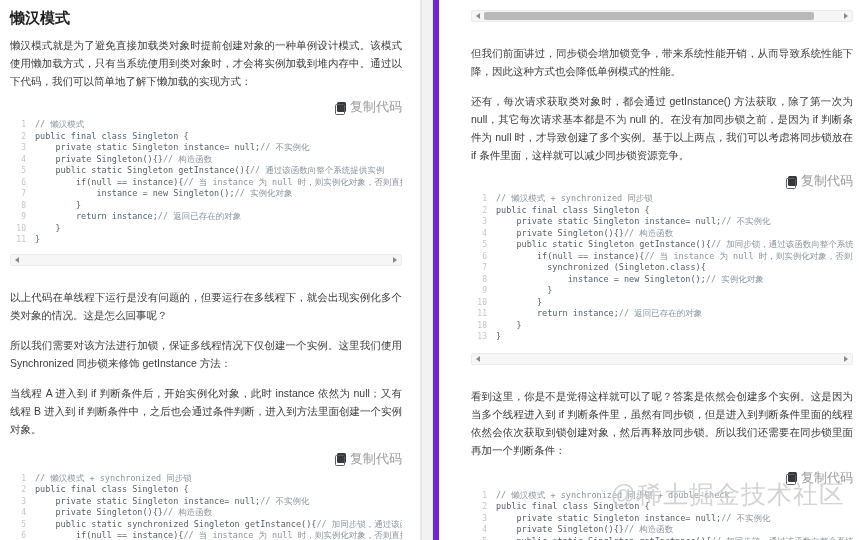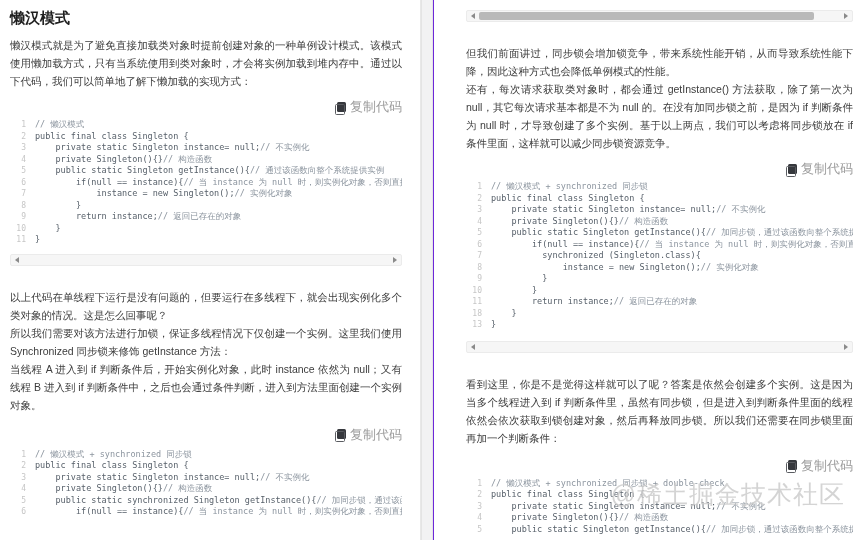--- a/index.html
+++ b/index.html
@@ -3,27 +3,27 @@
 <meta charset="utf-8">
 <style>
   * { box-sizing: border-box; margin: 0; padding: 0; }
   html, body { width: 859px; height: 540px; overflow: hidden; background: #ffffff; }
   body { font-family: "Liberation Sans", "DejaVu Sans", sans-serif; }
 
   .stage { display: flex; width: 859px; height: 540px; }
   .page { background: #fff; height: 540px; overflow: hidden; position: relative; }
   .page.left  { width: 421px; padding: 6px 18px 14px 10px; border-right: 1px solid #e8e8e8; }
   .gutter { width: 12px; background: #f2f2f3; border-left: 1px solid #e4e4e4; border-right: 1px solid #e4e4e4; height: 540px; }
-  .page.right { width: 426px; padding: 10px 6px 0 32px; border-left: 1px solid #6d28d9; }
+  .page.right { width: 426px; padding: 10px 6px 0 32px; border-left: 6px solid #6d28d9; }
 
   h1.doc-title { font-size: 15px; line-height: 20px; font-weight: 700; color: #1f1f1f; margin: 2px 0 8px 0; }
 
   p.para { font-size: 10.5px; line-height: 18px; color: #3c3c3c; text-align: justify; }
   .mt22 { margin-top: 22px; }
-  .mt12 { margin-top: 0; }
+  .mt12 { margin-top: 12px; }
   .mt10 { margin-top: 10px; }
 
   .copy-row { display: flex; justify-content: flex-end; align-items: center; gap: 4px;
               height: 13px; cursor: pointer; }
   .copy-row.mt10 { margin-top: 10px; }
   .copy-row.mt14 { margin-top: 14px; }
   .copy-row.mt12 { margin-top: 12px; }
   .copy-icon { width: 9px; height: 10px; background: #36383d; border-radius: 1.5px; position: relative; flex: 0 0 auto; }
   .copy-icon::before { content: ""; position: absolute; left: -2px; top: 2px; width: 8px; height: 9px;
                        border: 1px solid #5a5c61; border-radius: 1.5px; }

